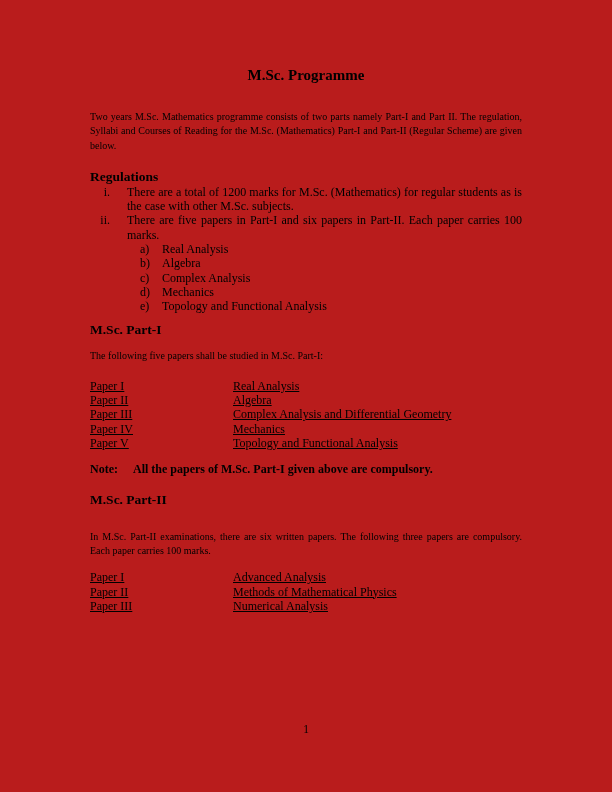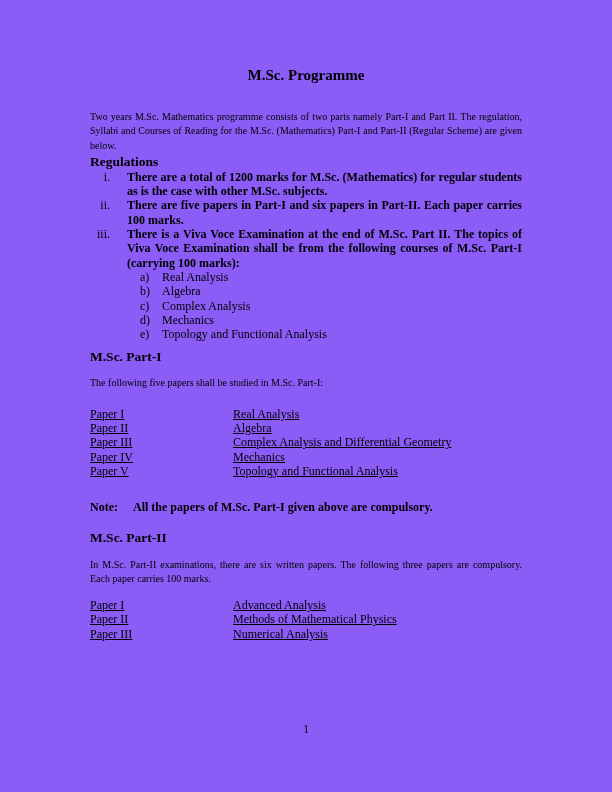--- a/index.html
+++ b/index.html
@@ -10,21 +10,21 @@
   body {
     width: 612px;
     height: 792px;
     font-family: "Liberation Serif", "DejaVu Serif", serif;
     color: #000000;
   }
   .page {
     position: relative;
     width: 612px;
     height: 792px;
-    background: #8b5cf6;
+    background: #b91c1c;
     overflow: hidden;
   }
   .content {
     position: absolute;
     left: 90px;
     top: 0;
     width: 432px;
   }
   .doc-title {
     margin: 0;
@@ -44,37 +44,36 @@
   }
   .intro {
     margin-top: 25px;
   }
   .section-heading {
     margin: 0;
     font-size: 13.5px;
     line-height: 17px;
     font-weight: bold;
   }
-  .h-regulations { }
+  .h-regulations { margin-top: 15px; }
   .reg-lead { margin-top: 11px; }
   .rlist { margin: 0; }
   .ritem {
     display: flex;
     font-size: 12px;
     line-height: 14.3px;
   }
   .rmark {
     flex: 0 0 20px;
     text-align: right;
   }
   .rtext {
     margin-left: 17px;
     flex: 1;
     text-align: justify;
-    font-weight: bold;
   }
   .alist { margin: 0; }
   .aitem {
     display: flex;
     padding-left: 50px;
     font-size: 12px;
     line-height: 14.3px;
   }
   .amark {
     flex: 0 0 22px;
@@ -84,28 +83,28 @@
   .ptable { margin-top: 16px; text-decoration: underline; }
   .prow {
     display: flex;
     font-size: 12px;
     line-height: 14.3px;
   }
   .pcol1 { flex: 0 0 143px; }
   .pcol2 { flex: 1; }
   .note {
     display: flex;
-    margin-top: 22px;
+    margin-top: 12px;
     font-size: 12px;
     line-height: 14.3px;
     font-weight: bold;
   }
   .note-label { flex: 0 0 43px; }
   .h-part2 { margin-top: 14px; }
-  .part2-lead { margin-top: 12px; }
+  .part2-lead { margin-top: 22px; }
   .ptable2 { margin-top: 12px; }
   .footer {
     position: absolute;
     top: 722px;
     left: 0;
     width: 612px;
     text-align: center;
     font-size: 11.5px;
     line-height: 14px;
   }
@@ -125,24 +124,20 @@
 
     <div class="rlist">
       <div class="ritem">
         <span class="rmark">i.</span>
         <span class="rtext">There are a total of 1200 marks for M.Sc. (Mathematics) for regular students as is the case with other M.Sc. subjects.</span>
       </div>
       <div class="ritem">
         <span class="rmark">ii.</span>
         <span class="rtext">There are five papers in Part-I and six papers in Part-II. Each paper carries 100 marks.</span>
       </div>
-      <div class="ritem">
-        <span class="rmark">iii.</span>
-        <span class="rtext">There is a Viva Voce Examination at the end of M.Sc. Part II. The topics of Viva Voce Examination shall be from the following courses of M.Sc. Part-I (carrying 100 marks):</span>
-      </div>
     </div>
 
     <div class="alist">
       <div class="aitem">
         <span class="amark">a)</span>
         <span>Real Analysis</span>
       </div>
       <div class="aitem">
         <span class="amark">b)</span>
         <span>Algebra</span>

